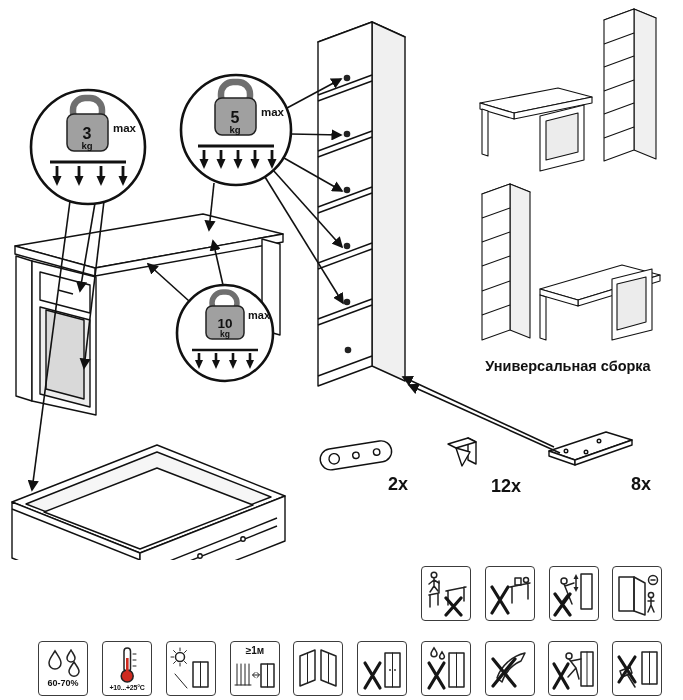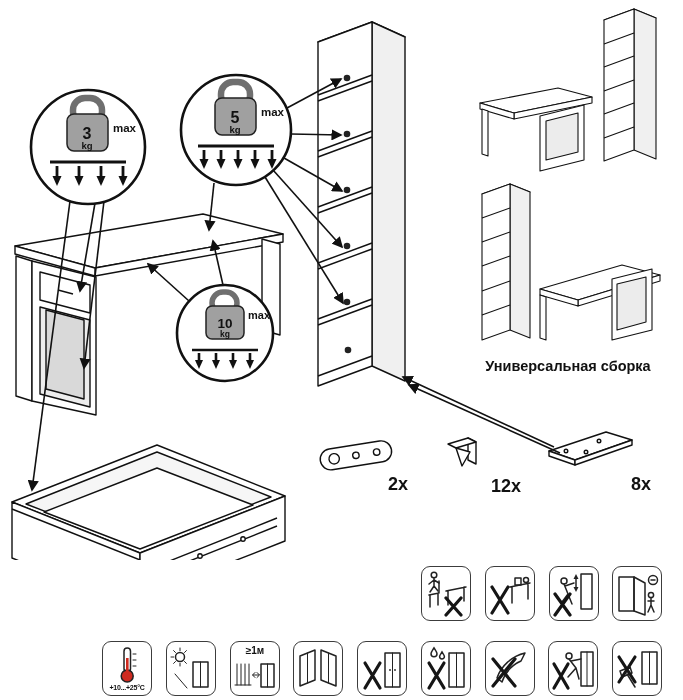--- a/index.html
+++ b/index.html
@@ -3,21 +3,21 @@
 <meta charset="utf-8">
 <style>
   html,body { margin:0; padding:0; background:#fff; }
   .page {
     position:relative; width:683px; height:700px; background:#ffffff;
     font-family:"Liberation Sans", sans-serif; overflow:hidden;
   }
   svg text { font-family:"Liberation Sans", sans-serif; fill:#111; }
   .icon-box {
     position:absolute; width:50px; height:55px; box-sizing:border-box;
-    border:1.7px solid #3c3c3c; border-radius:9px; background:#fff;
+    border:1.7px solid #3c3c3c; border-radius:4px; background:#fff;
     display:flex; flex-direction:column; align-items:center; justify-content:center;
   }
   .icon-box .lbl { font-size:9px; font-weight:bold; color:#111; line-height:1.1; white-space:nowrap; }
   .icon-box .lbl-temp { font-size:7px; letter-spacing:-0.2px; }
   .icon-box .lbl-top { position:absolute; top:3px; left:0; right:0; text-align:center;
     font-size:10px; font-weight:bold; color:#111; }
   .ln { fill:none; stroke:#222; stroke-width:1.5; stroke-linecap:round; stroke-linejoin:round; }
   .thin { stroke-width:1; }
   .drop { fill:#fff; stroke:#222; stroke-width:1.5; }
   .xmark { fill:none; stroke:#151515; stroke-width:3.2; stroke-linecap:round; }
@@ -266,20 +266,28 @@
     <svg width="44" height="47" viewBox="0 0 44 47">
       <rect x="4" y="7" width="15" height="34" class="ln"></rect>
       <path d="M19,7 L30,13 L30,45 L19,41 Z" class="ln"></path>
       <circle cx="36" cy="25" r="2.6" class="ln"></circle>
       <path d="M36,28 L36,35 M36,35 L33,42 M36,35 L39,42 M33,31 L39,31" class="ln"></path>
       <circle cx="38" cy="10" r="4.5" class="ln"></circle>
       <path d="M36,10 L40,10" class="ln"></path>
     </svg>
   </div>
 
+  <div class="icon-box" style="left:38px; top:641px">
+    <svg width="40" height="30" viewBox="0 0 40 30">
+      <path class="drop" d="M12,2 C15,7 18,10 18,14 a6,6 0 1 1 -12,0 C6,10 9,7 12,2 Z"></path>
+      <path class="drop" d="M28,1 C30,4.5 32,6.6 32,9 a4,4 0 1 1 -8,0 C24,6.6 26,4.5 28,1 Z"></path>
+      <path class="drop" d="M31,13 C33.5,17 36,19.5 36,22.3 a5,5 0 1 1 -10,0 C26,19.5 28.5,17 31,13 Z"></path>
+    </svg>
+    <span class="lbl">60-70%</span>
+  </div>
   <div class="icon-box" style="left:102px; top:641px">
     <svg width="40" height="38" viewBox="0 0 40 38">
       <rect x="17" y="2" width="6.5" height="24" rx="3.2" class="ln"></rect>
       <circle cx="20.2" cy="30" r="6" fill="#cf2b20" stroke="#222" stroke-width="1.5"></circle>
       <rect x="19" y="12" width="2.6" height="16" fill="#cf2b20"></rect>
       <path d="M26,8 L29,8 M26,14 L29,14 M26,20 L29,20" class="ln thin"></path>
     </svg>
     <span class="lbl lbl-temp">+10...+25°C</span>
   </div>
   <div class="icon-box" style="left:166px; top:641px">

